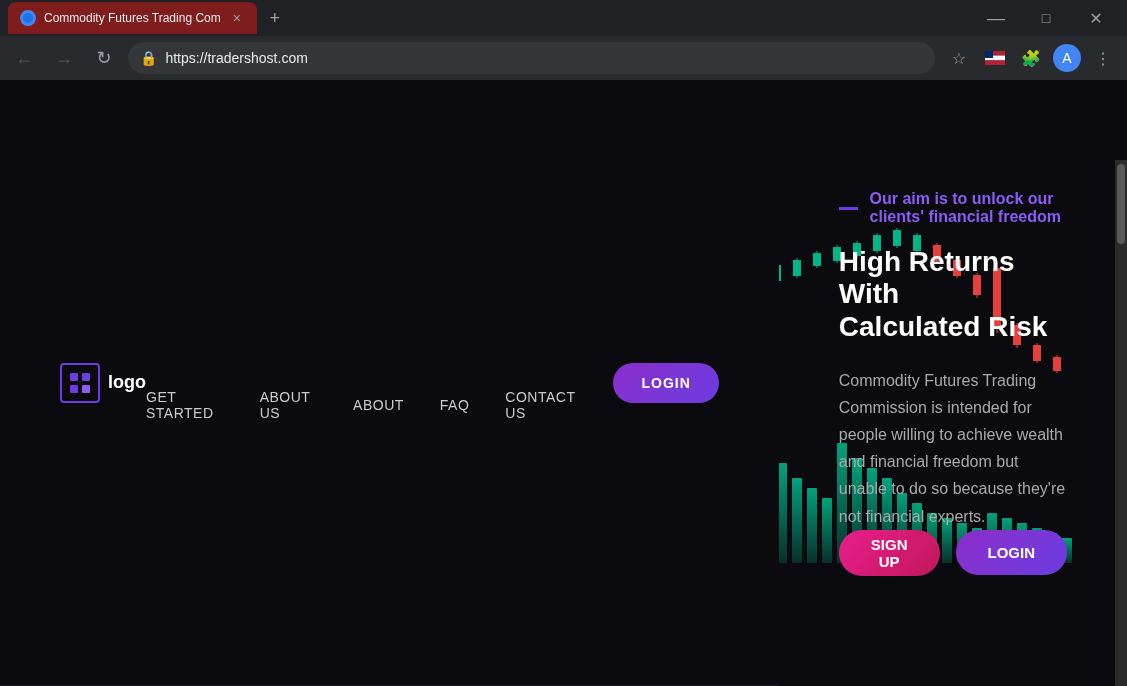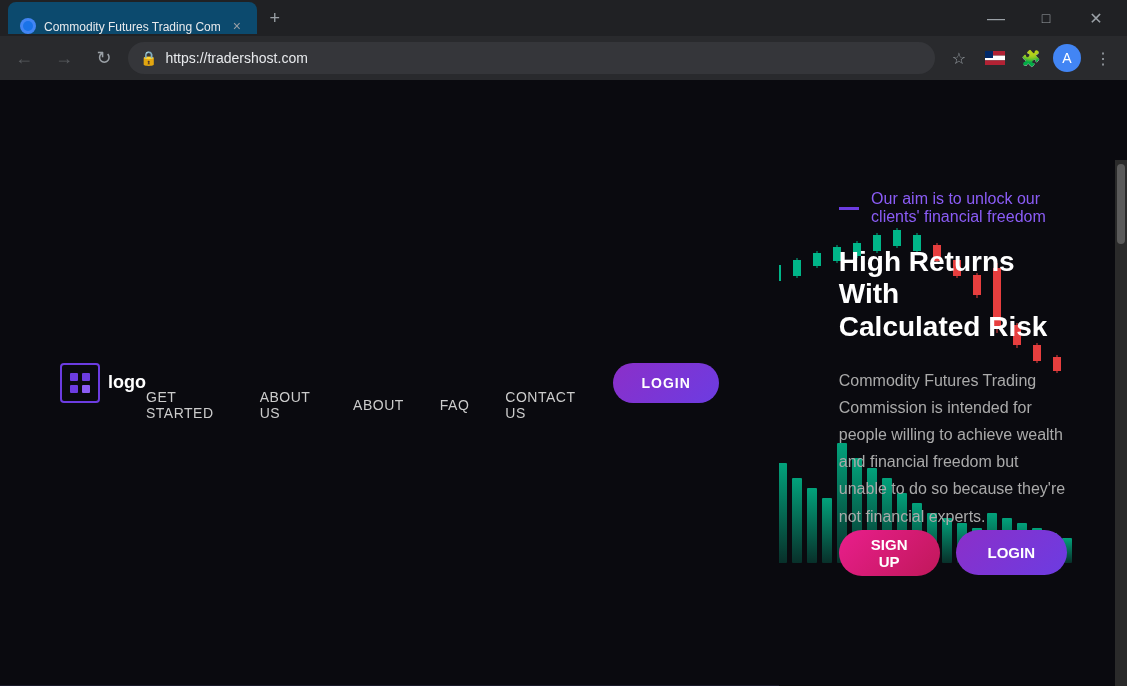--- a/index.html
+++ b/index.html
@@ -1,18 +1,18 @@
 <!DOCTYPE html>
 <html><head>
   <meta charset="utf-8">
   <style>
     * { margin: 0; padding: 0; box-sizing: border-box; }
     body { font-family: Arial, sans-serif; background: #1a1a2e; width: 1127px; height: 686px; overflow: hidden; }
     .browser-title-bar { display: flex; align-items: center; height: 36px; padding: 0 8px; background: #202124; }
-    .browser-tab { display: flex; align-items: flex-end; background: #0c4a6e; border-radius: 8px 8px 0 0; padding: 0 12px; height: 32px; min-width: 220px; max-width: 260px; gap: 8px; }
+    .browser-tab { display: flex; align-items: center; background: #7f1d1d; border-radius: 8px 8px 0 0; padding: 0 12px; height: 32px; min-width: 220px; max-width: 260px; gap: 8px; }
     .tab-favicon { width: 16px; height: 16px; background: #4285f4; border-radius: 50%; flex-shrink: 0; display: flex; align-items: center; justify-content: center; }
     .tab-title { color: #e8eaed; font-size: 12px; flex: 1; white-space: nowrap; overflow: hidden; text-overflow: ellipsis; }
     .tab-close { color: #9aa0a6; font-size: 14px; cursor: pointer; width: 16px; height: 16px; display: flex; align-items: center; justify-content: center; border-radius: 50%; }
     .new-tab-btn { color: #9aa0a6; font-size: 18px; margin-left: 4px; width: 28px; height: 28px; display: flex; align-items: center; justify-content: center; border-radius: 50%; cursor: pointer; }
     .window-controls { margin-left: auto; display: flex; gap: 4px; }
     .win-minimize { background: transparent; color: #9aa0a6; font-size: 18px; width: 46px; height: 28px; border-radius: 4px; display: flex; align-items: center; justify-content: center; }
     .win-maximize { background: transparent; color: #9aa0a6; font-size: 14px; width: 46px; height: 28px; border-radius: 4px; display: flex; align-items: center; justify-content: center; }
     .win-close { background: transparent; color: #9aa0a6; font-size: 16px; width: 46px; height: 28px; border-radius: 4px; display: flex; align-items: center; justify-content: center; cursor: pointer; }
 
     .browser-toolbar { display: flex; align-items: center; height: 44px; padding: 0 8px; gap: 8px; background: #292a2d; }
@@ -36,21 +36,21 @@
     .logo-text { color: white; font-size: 18px; font-weight: bold; }
     .nav-links { display: flex; align-items: center; gap: 36px; }
     .nav-link { color: #cccccc; text-decoration: none; font-size: 14px; font-weight: 500; letter-spacing: 0.5px; cursor: pointer; margin-top: 44px; }
     .login-btn { background: linear-gradient(135deg, #8b2fc9, #6c3ce1); color: white; border: none; border-radius: 25px; padding: 12px 28px; font-size: 14px; font-weight: bold; cursor: pointer; letter-spacing: 1px; }
 
     
     .hero { display: flex; align-items: center; padding: 40px 60px; flex: 1; position: relative; }
     .hero-content { flex: 1; max-width: 520px; z-index: 2; }
     .hero-tagline { display: flex; align-items: center; gap: 12px; margin-bottom: 20px; }
     .tagline-line { width: 36px; height: 3px; background: #6c3ce1; }
-    .tagline-text { color: #8b5cf6; font-size: 16px; font-weight: 400; }
+    .tagline-text { color: #8b5cf6; font-size: 16px; font-weight: 700; }
     .hero-title { color: white; font-size: 28px; font-weight: 900; line-height: 1.15; margin-bottom: 24px; }
     .hero-description { color: #aaaaaa; font-size: 16px; line-height: 1.7; max-width: 460px; }
     .hero-buttons { display: flex; gap: 16px; align-items: center; }
     .signup-btn { background: linear-gradient(135deg, #e91e8c, #c0185a); color: white; border: none; border-radius: 25px; padding: 6px 32px; font-size: 15px; font-weight: bold; cursor: pointer; }
     .login-hero-btn { background: linear-gradient(135deg, #8b2fc9, #6c3ce1); color: white; border: none; border-radius: 25px; padding: 14px 32px; font-size: 15px; font-weight: bold; cursor: pointer; }
 
     
     .hero-chart { position: absolute; right: 40px; top: 20px; bottom: 0; width: 500px; overflow: hidden; }
     .chart-svg { width: 100%; height: 100%; }
 

